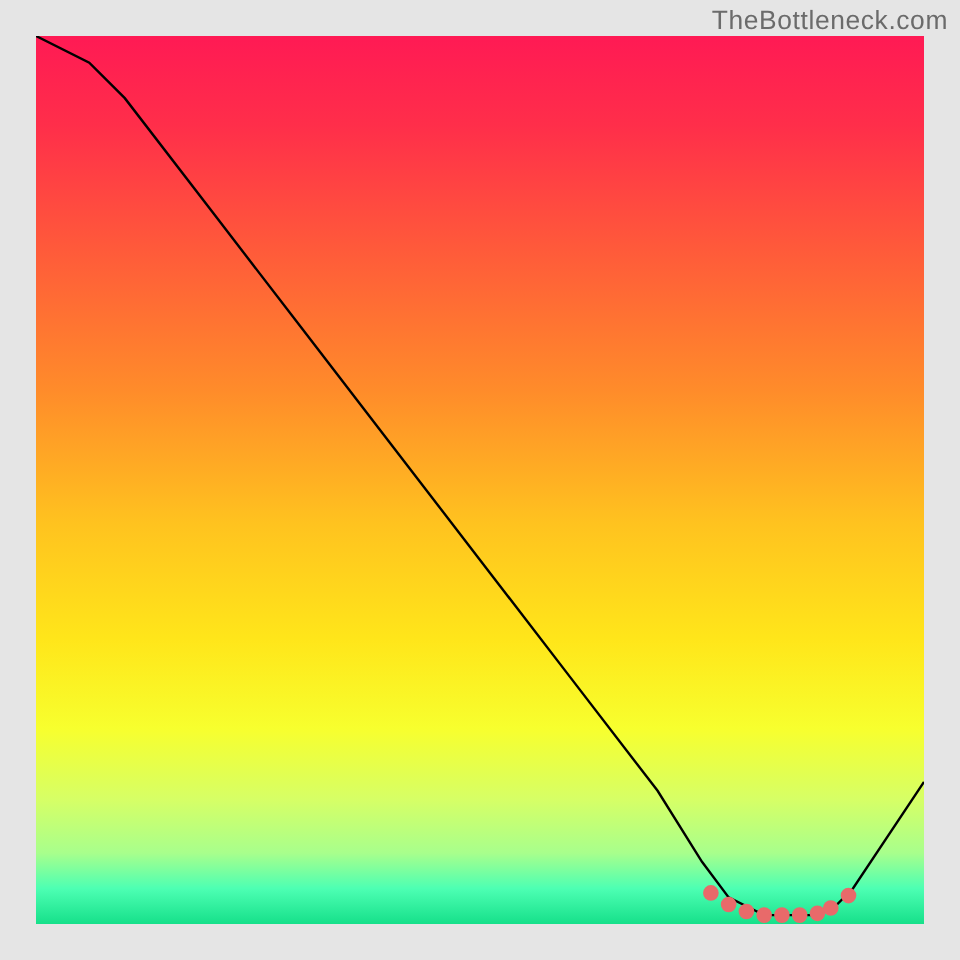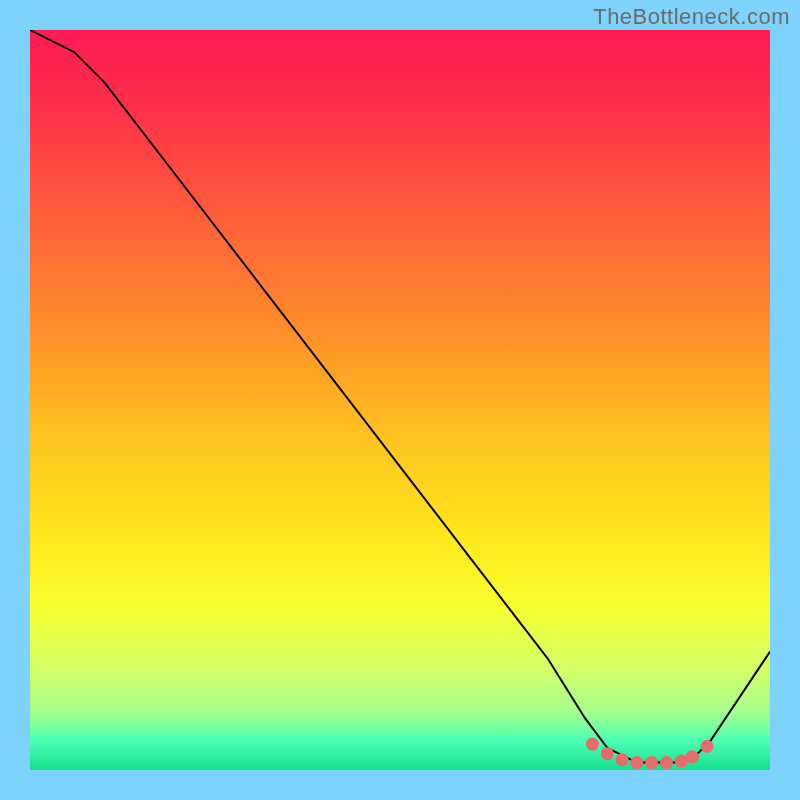--- a/index.html
+++ b/index.html
@@ -8,21 +8,21 @@
     width: 800px;
     height: 800px;
     background: #000;
     overflow: hidden;
     font-family: Arial, Helvetica, sans-serif;
   }
   .frame {
     position: relative;
     width: 800px;
     height: 800px;
-    background: #7dd3fc;
+    background: #e5e5e5;
   }
   .watermark {
     position: absolute;
     top: 4px;
     right: 10px;
     color: #6b6b6b;
     font-size: 22px;
     font-weight: 500;
     letter-spacing: 0.5px;
     z-index: 5;

